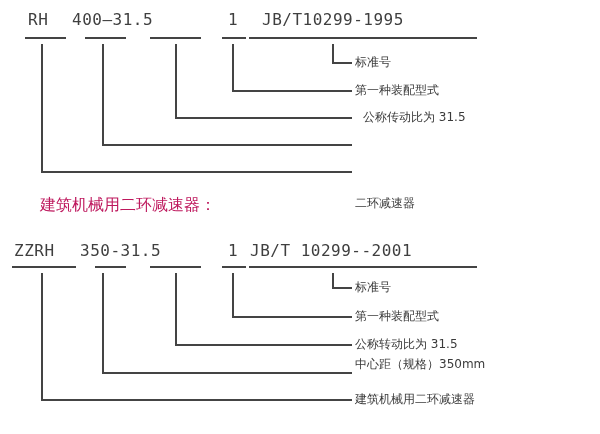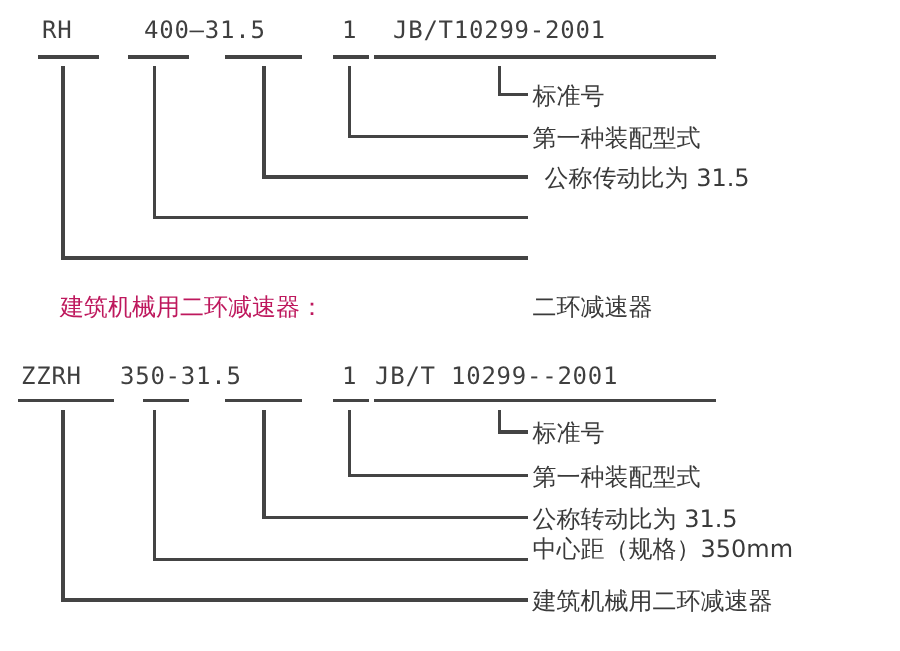--- a/index.html
+++ b/index.html
@@ -39,21 +39,21 @@
     white-space: pre;
     font-family: "DejaVu Sans Mono", "Liberation Mono", monospace;
     font-size: 16px;
     letter-spacing: 0.5px;
     color: #3f3f3f;
   }
   .cn-label {
     position: absolute;
     white-space: pre;
     font-family: "DejaVu Sans", "Liberation Sans", sans-serif;
-    font-size: 16px;
+    font-size: 12px;
     color: #3a3a3a;
   }
   .section-heading {
     position: absolute;
     white-space: pre;
     font-family: "DejaVu Sans", "Liberation Sans", sans-serif;
     font-size: 16px;
     color: #be185d;
   }
 </style>
@@ -91,23 +91,23 @@
     <g>
       <path d="M333 273 L333 288 L352 288"></path>
       <path d="M233 273 L233 317 L352 317"></path>
       <path d="M176 273 L176 345 L352 345"></path>
       <path d="M103 273 L103 373 L352 373"></path>
       <path d="M42 273 L42 400 L352 400"></path>
     </g>
   </svg>
 
   <div class="code-token" style="left:28px; top:10px;">RH</div>
-  <div class="code-token" style="left:96px; top:10px;text-align:center;">400—31.5</div>
+  <div class="code-token" style="left:72px; top:10px;text-align:center;">400—31.5</div>
   <div class="code-token" style="left:228px; top:10px;">1</div>
-  <div class="code-token" style="left:262px; top:10px;">JB/T10299-2001</div>
+  <div class="code-token" style="left:262px; top:10px;">JB/T10299-1995</div>
 
   <div class="cn-label" style="left:355px; top:54px;">标准号</div>
   <div class="cn-label" style="left:355px; top:82px;">第一种装配型式</div>
   <div class="cn-label" style="left:363px; top:109px;">公称传动比为 31.5</div>
   <div class="cn-label" style="left:355px; top:163px;margin-top:32px;">二环减速器</div>
 
   <div class="section-heading" style="left:40px; top:195px;">建筑机械用二环减速器：</div>
 
   <div class="code-token" style="left:14px; top:241px;">ZZRH</div>
   <div class="code-token" style="left:80px; top:241px;">350-31.5</div>

